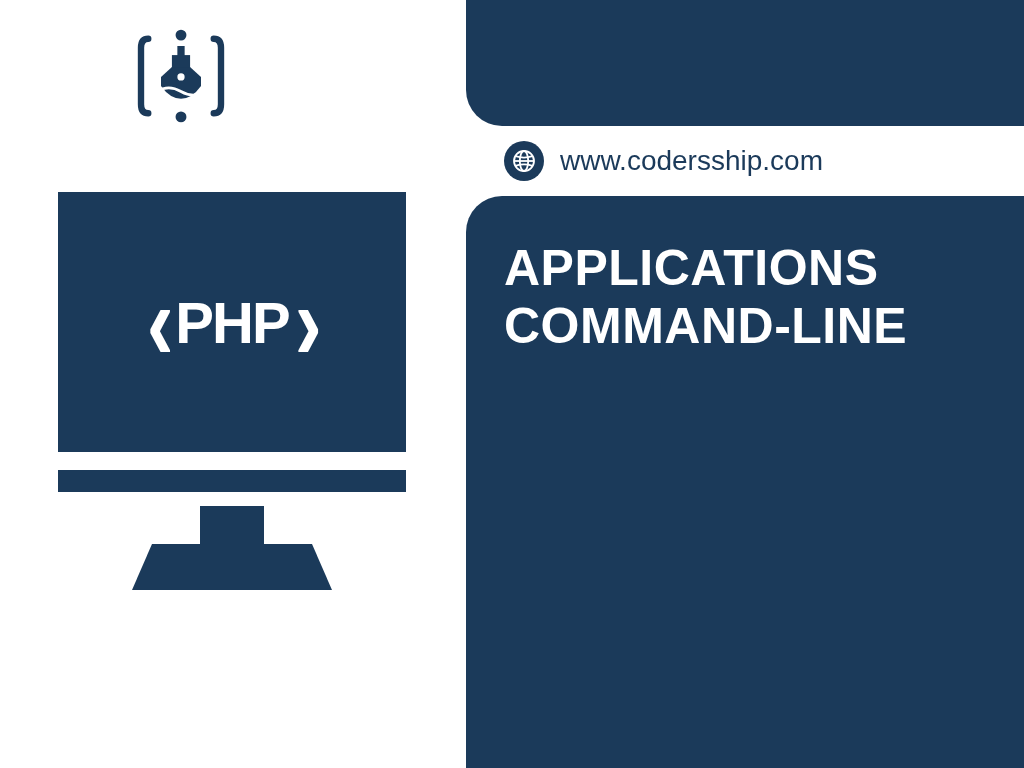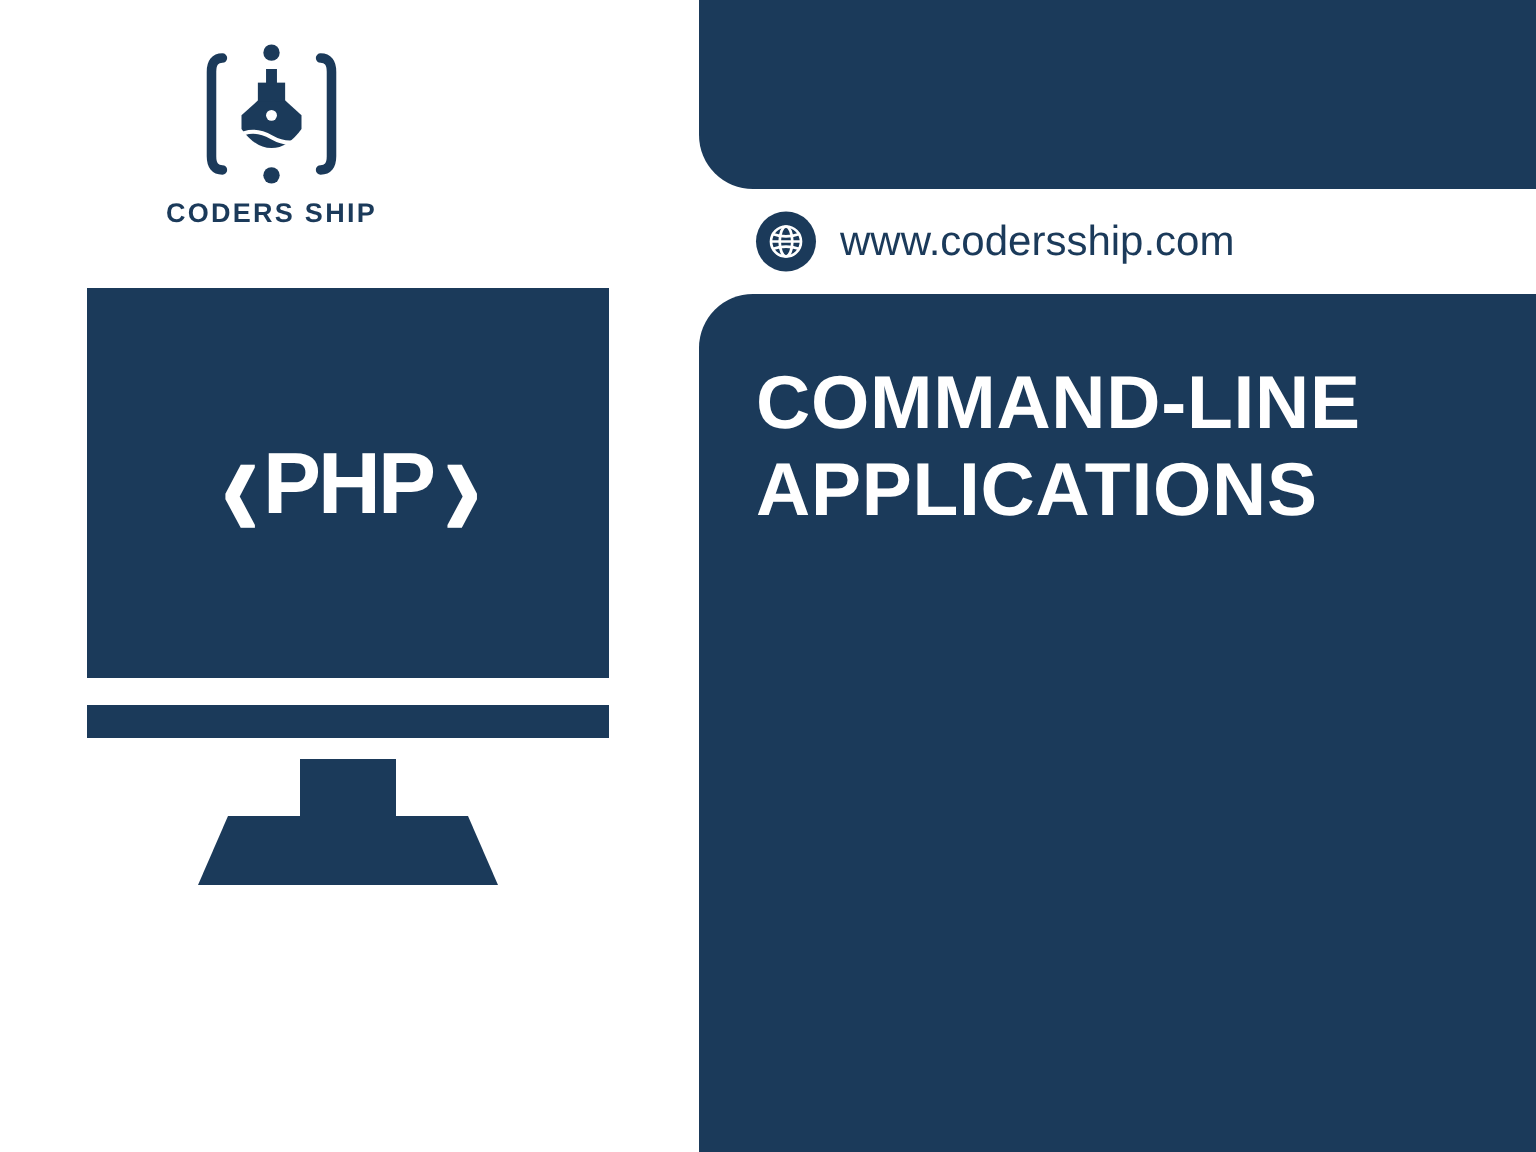--- a/index.html
+++ b/index.html
@@ -145,38 +145,37 @@
         <line x1="2" y1="12" x2="22" y2="12"></line>
         <path d="M3.5 7.2 Q12 10 20.5 7.2"></path>
         <path d="M3.5 16.8 Q12 14 20.5 16.8"></path>
       </svg>
     </span>
     <span class="url-text">www.codersship.com</span>
   </div>
 
   <div class="bottom-right-block">
     <div class="headline">
+      <div>APPLICATIONS</div>
       <div>COMMAND-LINE</div>
-      <div>APPLICATIONS</div>
     </div>
   </div>
 
   <div class="logo-wrap">
     <svg class="logo-svg" viewBox="0 0 120 110">
       <path d="M24 14 Q16 14 16 24 L16 86 Q16 96 24 96" fill="none" stroke="#1b3a5a" stroke-width="7" stroke-linecap="round"></path>
       <path d="M96 14 Q104 14 104 24 L104 86 Q104 96 96 96" fill="none" stroke="#1b3a5a" stroke-width="7" stroke-linecap="round"></path>
       <circle cx="60" cy="10" r="6" fill="#1b3a5a"></circle>
       <circle cx="60" cy="100" r="6" fill="#1b3a5a"></circle>
       <path d="M38 56 L60 36 L82 56 L82 66 Q72 80 60 80 Q48 80 38 66 Z" fill="#1b3a5a"></path>
       <rect x="50" y="32" width="20" height="14" fill="#1b3a5a"></rect>
       <rect x="56" y="22" width="8" height="12" fill="#1b3a5a"></rect>
       <path d="M34 72 Q46 64 60 72 Q74 80 86 72" stroke="#ffffff" stroke-width="3" fill="none"></path>
       <circle cx="60" cy="56" r="4" fill="#ffffff"></circle>
     </svg>
-    <div class="logo-label">CODERS SHIP</div>
   </div>
 
   <div class="monitor">
     <div class="monitor-screen">
       <div class="php-tag">
         <span class="angle">‹</span>
         <span class="php-word">PHP</span>
         <span class="angle">›</span>
       </div>
     </div>

